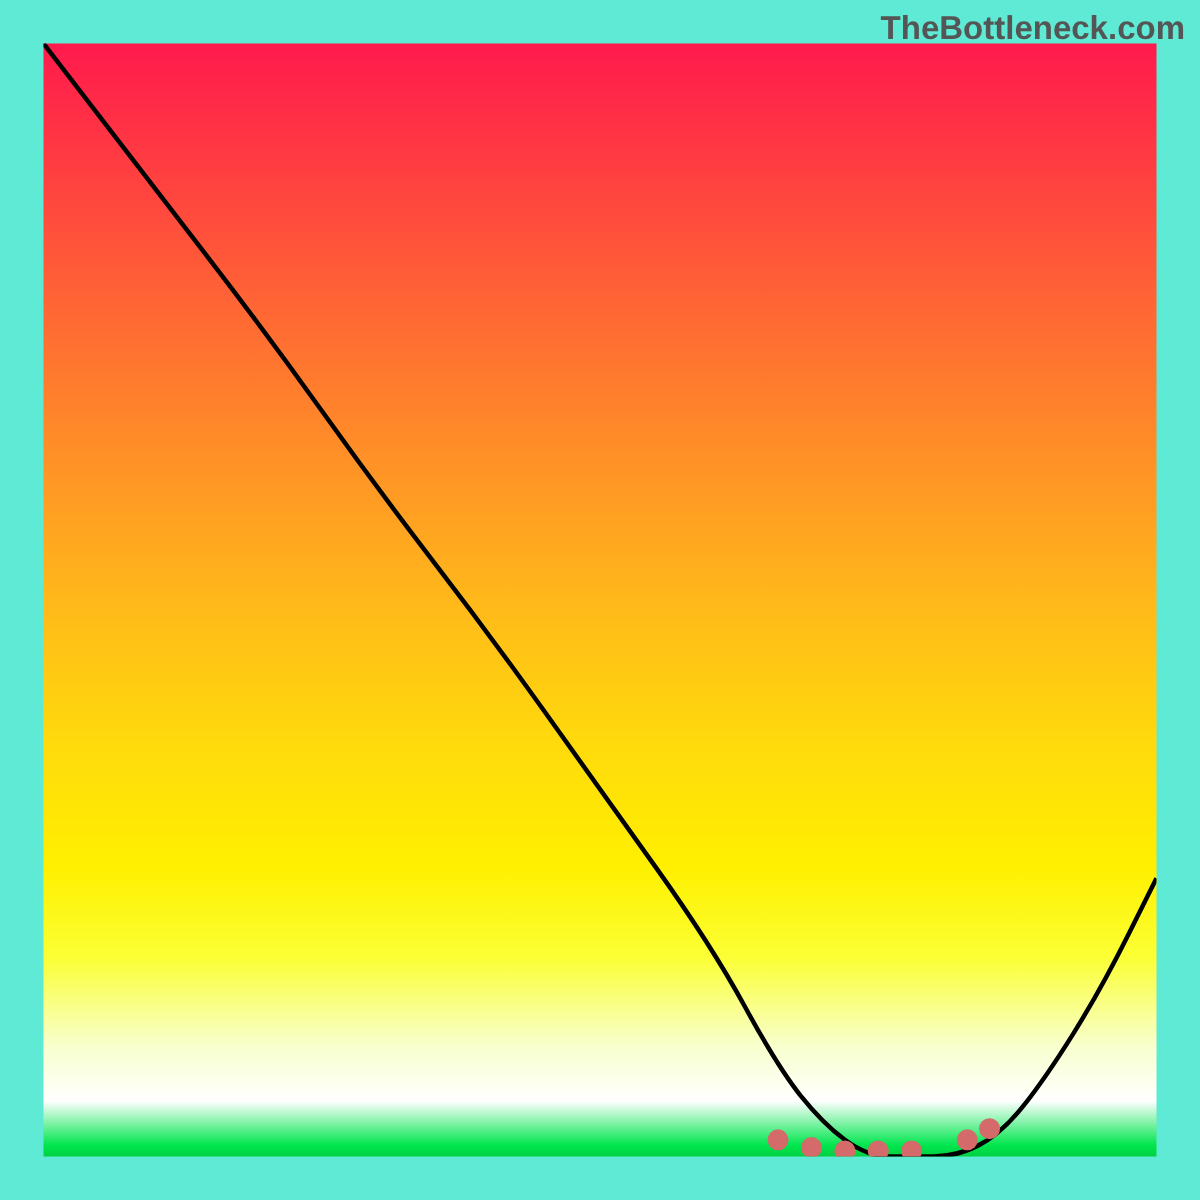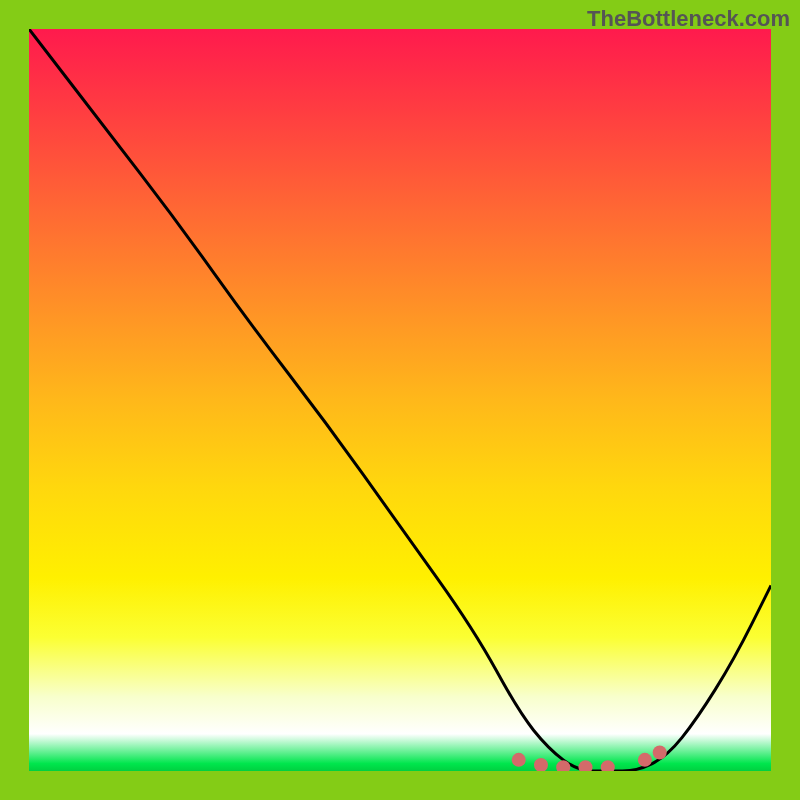--- a/index.html
+++ b/index.html
@@ -7,21 +7,21 @@
     padding: 0;
     background: #000;
     width: 800px;
     height: 800px;
     overflow: hidden;
     font-family: Arial, sans-serif;
   }
   .outer {
     width: 800px;
     height: 800px;
-    background: #84cc16;
+    background: #5eead4;
     position: relative;
   }
   .watermark {
     position: absolute;
     top: 6px;
     right: 10px;
     color: #555;
     font-size: 22px;
     font-weight: bold;
     z-index: 10;

